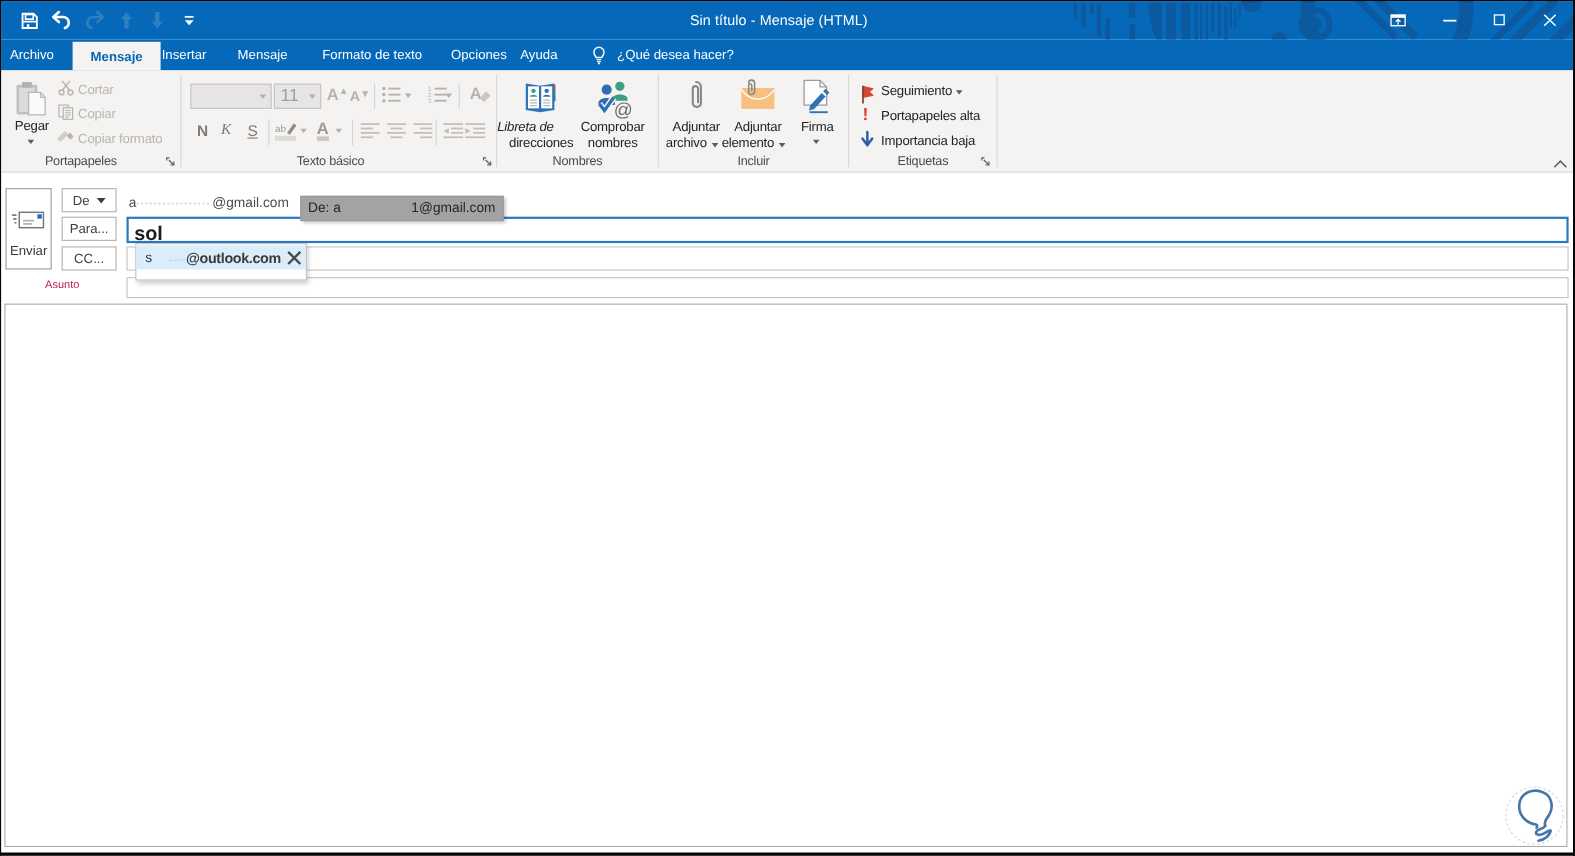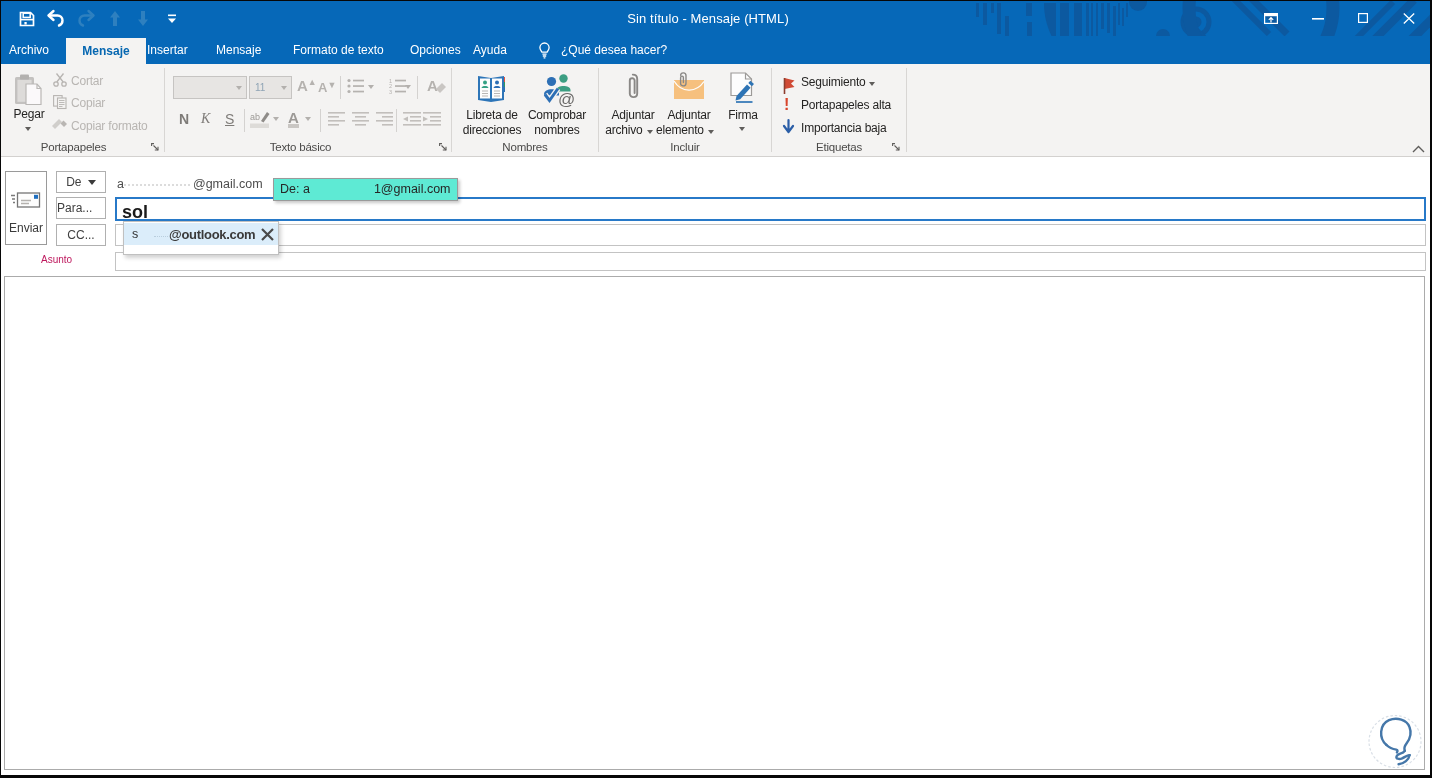--- a/index.html
+++ b/index.html
@@ -193,21 +193,21 @@
       <path d="M0.6 3 V0.6 H3"></path>
         <path d="M2.5 2.5 L7 7"></path>
         <path d="M7 3.8 V7 H3.8"></path>
     </g>
   </svg>
   <div class="gdiv" style="left:163px;"></div>
 
   <div class="abs" style="left:172px; top:12px; width:74px; height:23px; background:#e7e5e3; border:1px solid #c6c4c2;">
     <span class="caret dim" style="position:absolute; right:4px; top:9px;"></span>
   </div>
-  <div class="abs" style="left:248px; top:12px; width:43px; height:23px; background:#e7e5e3; border:1px solid #c6c4c2; font-size:10px; color:#8fa4b5; line-height:21px; padding-left:5px;">11
+  <div class="abs" style="left:248px; top:12px; width:43px; height:23px; background:#e7e5e3; border:1px solid #c6c4c2; font-size:16px; color:#8fa4b5; line-height:21px; padding-left:5px;">11
     <span class="caret dim" style="position:absolute; right:4px; top:9px;"></span>
   </div>
   <div class="abs" style="left:296px; top:13px; font-size:15px; color:#b5b2af; font-weight:bold;">A<span style="font-size:9px; vertical-align:6px;">▲</span></div>
   <div class="abs" style="left:317px; top:16px; font-size:13px; color:#b5b2af; font-weight:bold;">A<span style="font-size:9px; vertical-align:4px;">▼</span></div>
   <div class="abs" style="left:339px; top:12px; width:1px; height:23px; background:#d4d2d0;"></div>
   <svg style="left:346px; top:14px;" width="17" height="16" viewBox="0 0 17 16">
     <g fill="#b5b2af">
         <circle cx="2" cy="2.5" r="1.6"></circle>
         <circle cx="2" cy="8" r="1.6"></circle>
         <circle cx="2" cy="13.5" r="1.6"></circle>
@@ -312,21 +312,21 @@
         <path d="M5.6 14 c0-2.6 6.8-2.6 6.8 0 z"></path>
       </g>
     <g fill="#2d6fb5">
         <circle cx="21" cy="8.6" r="2"></circle>
         <path d="M17.6 14 c0-2.6 6.8-2.6 6.8 0 z"></path>
       </g>
     <g stroke="#b9b7b5" stroke-width="1.1">
         <path d="M6 17 h6 M6 19.5 h6 M6 22 h6 M18 17 h6 M18 19.5 h6 M18 22 h6"></path>
       </g>
   </svg>
-  <div class="rtext" style="left:451px; top:44px; width:80px; text-align:center;">Libreta de</div>
+  <div class="rtext" style="left:451px; top:44px; width:80px; text-align:left;font-style:italic;">Libreta de</div>
   <div class="rtext" style="left:451px; top:59px; width:80px; text-align:center;">direcciones</div>
   <svg style="left:541px; top:10px;" width="33" height="34" viewBox="0 0 33 34">
     <g fill="#3c9e82">
         <circle cx="21.5" cy="4.5" r="4.2"></circle>
         <path d="M14.5 16 c0-5.5 14-5.5 14 0 v1.5 h-14 z"></path>
       </g>
     <g fill="#2d6fb5">
         <circle cx="9.5" cy="7.5" r="4.6"></circle>
         <path d="M2 20 c0-6.5 15-6.5 15 0 v1.5 H2 z"></path>
       </g>
@@ -397,23 +397,23 @@
       <rect x="7.5" y="1" width="22" height="14" fill="#fdfdfd" stroke="#757575" stroke-width="1.3"></rect>
       <rect x="24" y="2.8" width="4" height="4" fill="#1f6fc0"></rect>
       <path d="M11 8.5 h10 M11 11.5 h8" stroke="#b5b2af" stroke-width="1.6"></path>
     </svg>
     <div style="position:absolute; left:0; top:49px; width:100%; text-align:center; font-size:12px; color:#3a3a3a;">Enviar</div>
   </div>
 
   <div class="btnbox" style="left:55px; top:14px; width:50px; height:22px; line-height:20px; text-align:center;">De <span style="display:inline-block; width:0; height:0; border-left:4.5px solid transparent; border-right:4.5px solid transparent; border-top:5px solid #3b3b3b; margin-left:3px; vertical-align:1px;"></span></div>
   <div class="abs" style="left:116px; top:20px; font-size:12.5px; color:#4d4d4d;">a<span style="display:inline-block; width:66px; border-bottom:2px dotted #dcdcdc; vertical-align:2px; margin-right:3px;"></span>@gmail.com</div>
 
-  <div class="abs" style="left:272px; top:21px; width:185px; height:23px; background:#5eead4; border:1px solid #9a9a9a; box-shadow:2px 2px 3px rgba(0,0,0,0.22); font-size:12.5px; color:#262626; line-height:21px; padding-left:6px; z-index:20; white-space:nowrap;">De: a<span style="display:inline-block; width:64px;"></span>1@gmail.com</div>
-
-  <div class="btnbox" style="left:55px; top:40px; width:50px; height:22px; line-height:20px; ">Para...</div>
+  <div class="abs" style="left:272px; top:21px; width:185px; height:23px; background:#a3a3a3; border:1px solid #9a9a9a; box-shadow:2px 2px 3px rgba(0,0,0,0.22); font-size:12.5px; color:#262626; line-height:21px; padding-left:6px; z-index:20; white-space:nowrap;">De: a<span style="display:inline-block; width:64px;"></span>1@gmail.com</div>
+
+  <div class="btnbox" style="left:55px; top:40px; width:50px; height:22px; line-height:20px; text-align:center;">Para...</div>
   <div class="abs" style="left:114px; top:40px; width:1311px; height:24px; background:#fff; border:2px solid #2779c8;">
     <div style="position:absolute; left:5px; top:3px; font-size:18px; font-weight:bold; color:#1a1a1a;">sol</div>
   </div>
 
   <div class="btnbox" style="left:55px; top:67px; width:50px; height:22px; line-height:20px; text-align:center;">CC...</div>
   <div class="field" style="left:114px; top:67px; width:1311px; height:22px;"></div>
 
   <div class="abs" style="left:122px; top:64px; width:156px; height:34px; background:#fff; border:1px solid #c0c0c0; box-shadow:2px 3px 4px rgba(0,0,0,0.18); z-index:15;">
     <div style="position:absolute; left:0; top:1px; width:100%; height:22px; background:#dbedfa;">
       <span style="position:absolute; left:8px; top:4px; font-size:12.5px; color:#333;">s</span>

